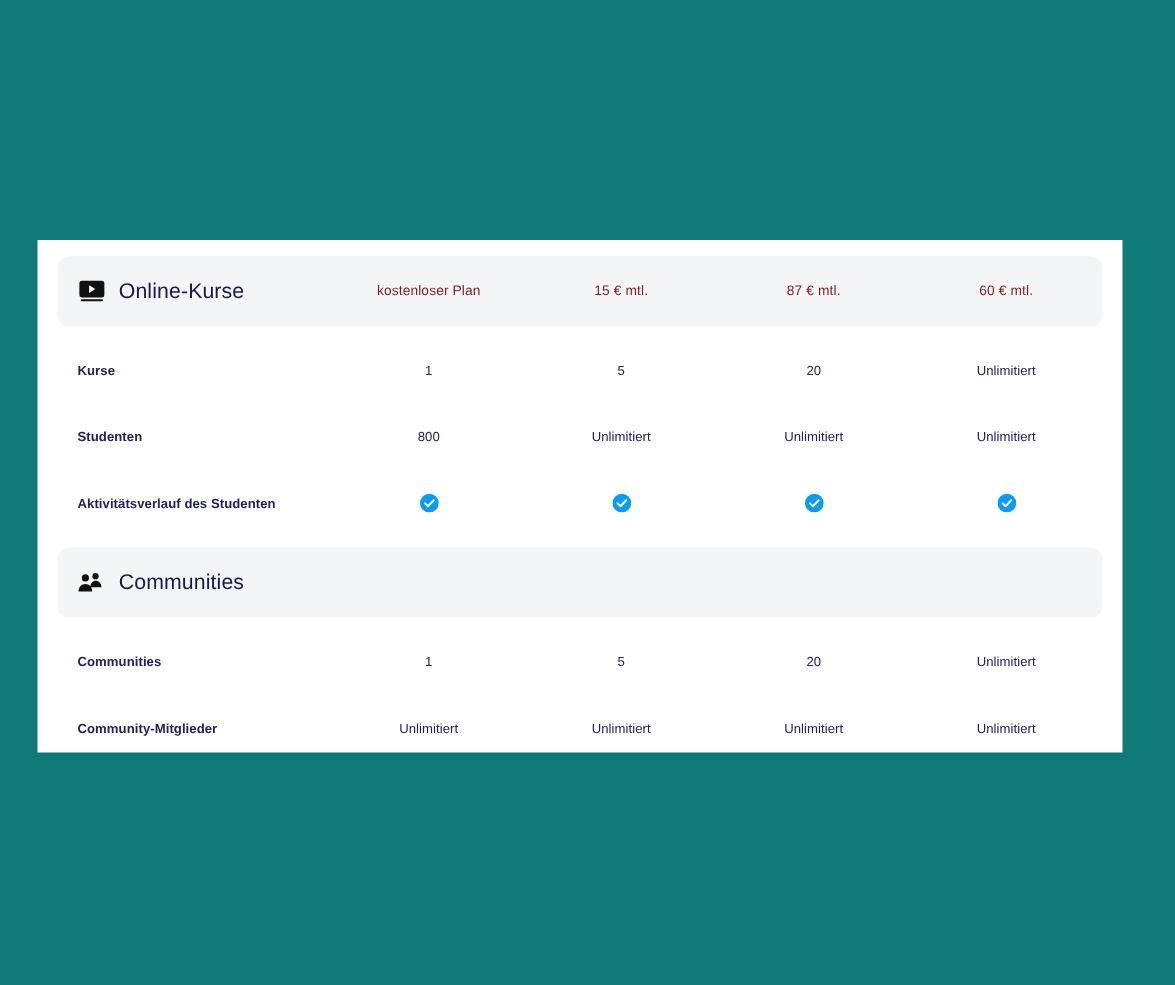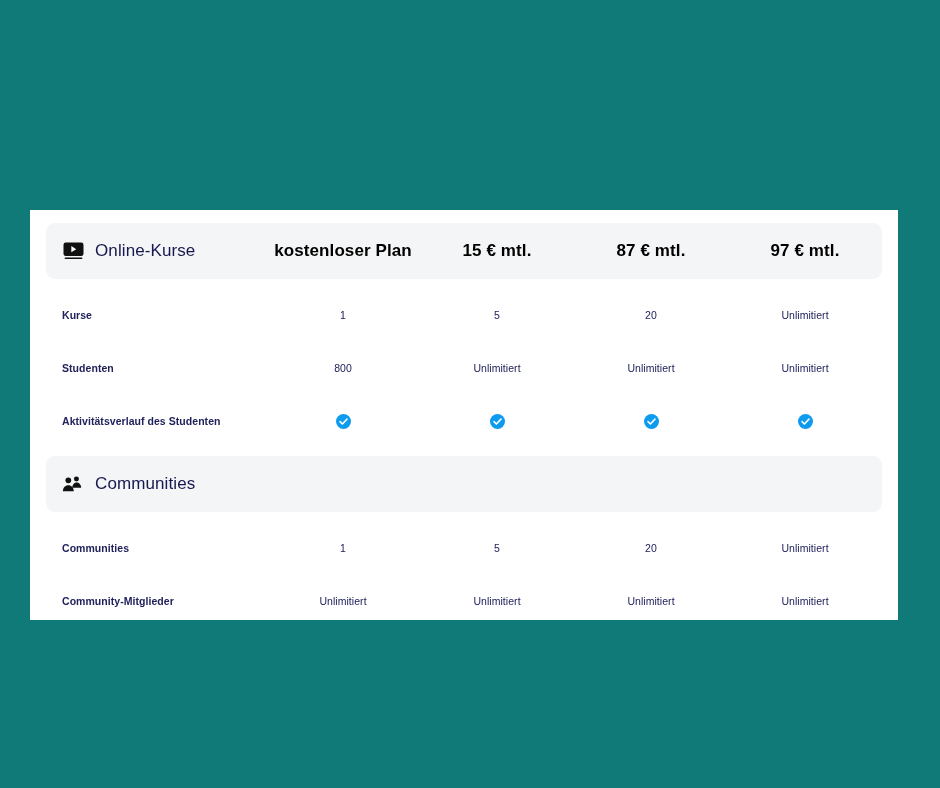--- a/index.html
+++ b/index.html
@@ -18,21 +18,21 @@
     position: relative;
     width: 940px;
     height: 788px;
     background: #0f7a77;
   }
 
   
   .card {
     position: absolute;
     left: 30px;
-    top: 210px;
+    top: 192px;
     width: 868px;
     height: 410px;
     background: #ffffff;
     overflow: hidden;
   }
 
   .card-inner {
     position: absolute;
     left: 0;
     top: 0;
@@ -76,23 +76,23 @@
 
   .section-title-text {
     font-size: 17px;
     font-weight: 400;
     color: #17194e;
     letter-spacing: 0.1px;
     white-space: nowrap;
   }
 
   .plan-head {
-    font-size: 17px;
-    font-weight: bold;
-    color: #000000;
+    font-size: 11px;
+    font-weight: normal;
+    color: #7f1d1d;
     letter-spacing: 0.1px;
     white-space: nowrap;
   }
 
   
   .feature-row {
     height: 53px;
   }
 
   .feature-label {
@@ -150,21 +150,21 @@
                 <path d="M8.3 4.1 L13.2 7.2 L8.3 10.3 Z" fill="#ffffff"></path>
                 <rect x="1.6" y="15.4" width="17.8" height="1.5" rx="0.7" fill="#111111"></rect>
               </svg>
             </span>
             <span class="section-title-text">Online-Kurse</span>
           </div>
         </div>
         <div class="col-plan plan-head">kostenloser Plan</div>
         <div class="col-plan plan-head">15 € mtl.</div>
         <div class="col-plan plan-head">87 € mtl.</div>
-        <div class="col-plan plan-head">97 € mtl.</div>
+        <div class="col-plan plan-head">60 € mtl.</div>
       </div>
 
       <div class="spacer-xs"></div>
 
       <div class="grid-row feature-row">
         <div class="col-label feature-label">Kurse</div>
         <div class="col-plan feature-value">1</div>
         <div class="col-plan feature-value">5</div>
         <div class="col-plan feature-value">20</div>
         <div class="col-plan feature-value">Unlimitiert</div>

